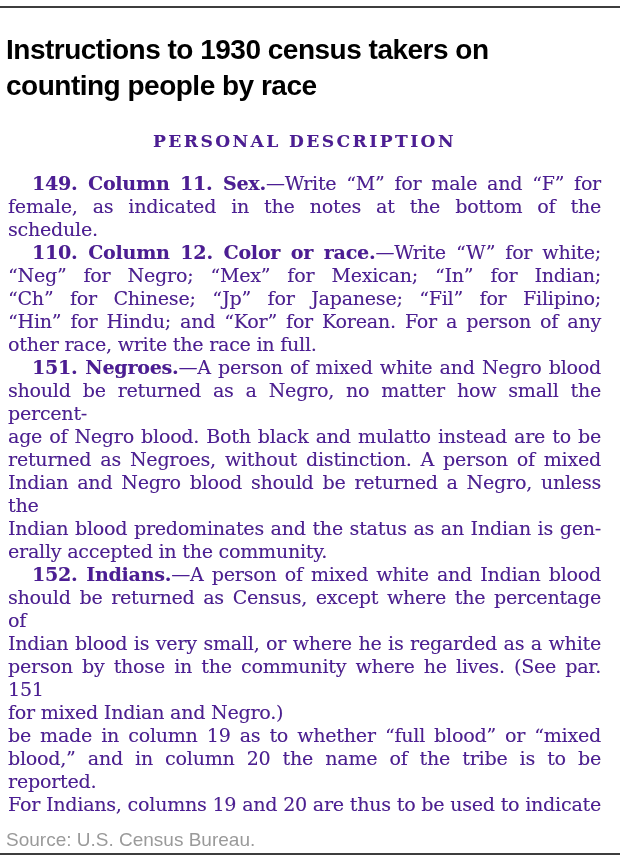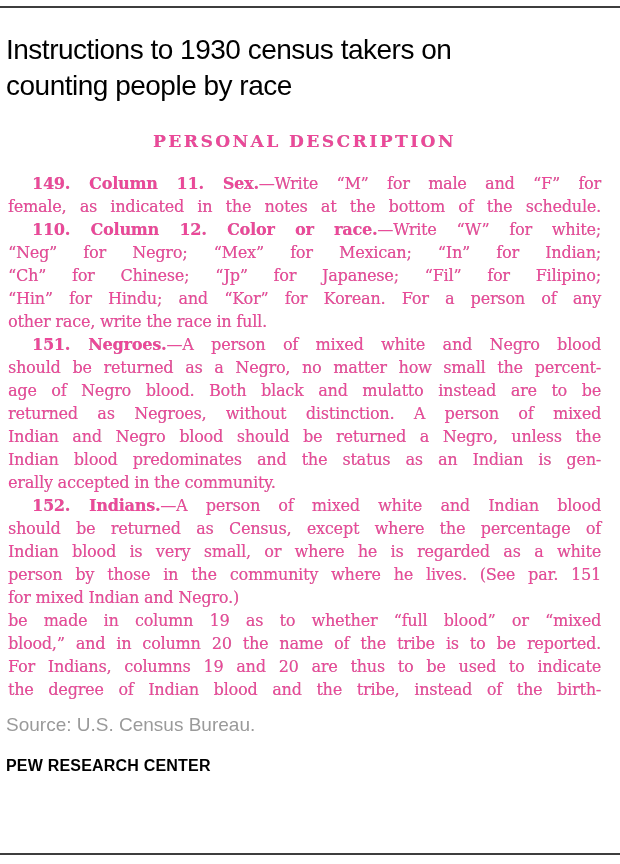--- a/index.html
+++ b/index.html
@@ -15,41 +15,41 @@
     height: 2px;
     background: #3d3d3d;
     width: 620px;
   }
   .rule.top { margin-top: 6px; }
   .rule.bottom { position: absolute; left: 0; bottom: 9px; }
   .title {
     margin: 24px 10px 0 6px;
     font-size: 28px;
     line-height: 36px;
-    font-weight: normal;
+    font-weight: bold;
     letter-spacing: -0.5px;
     color: #000000;
   }
   .scan {
     margin: 26px 0 0 8px;
     width: 593px;
     font-family: "DejaVu Serif", serif;
-    color: #ec4899;
+    color: #4c1d95;
     text-shadow: 0.2px 0.2px 0 rgba(25,25,25,0.35);
   }
   .scan-heading {
     text-align: center;
     font-size: 17px;
     font-weight: bold;
     letter-spacing: 2.5px;
     line-height: 23px;
     margin-bottom: 19px;
   }
   .scan-line {
-    font-size: 16px;
+    font-size: 19px;
     line-height: 23px;
     letter-spacing: -0.2px;
     text-align: justify;
     text-align-last: justify;
     white-space: normal;
   }
   .scan-line.first { text-indent: 24px; }
   .scan-line.end { text-align-last: left; }
   .scan-line .b { font-weight: bold; }
   .source {
@@ -97,21 +97,20 @@
         <div class="scan-line"><span>Indian blood predominates and the status as an Indian is gen-</span></div>
         <div class="scan-line end"><span>erally accepted in the community.</span></div>
         <div class="scan-line first"><span class="b">152. Indians.</span><span>—A person of mixed white and Indian blood</span></div>
         <div class="scan-line"><span>should be returned as Census, except where the percentage of</span></div>
         <div class="scan-line"><span>Indian blood is very small, or where he is regarded as a white</span></div>
         <div class="scan-line"><span>person by those in the community where he lives.  (See par. 151</span></div>
         <div class="scan-line end"><span>for mixed Indian and Negro.)</span></div>
         <div class="scan-line"><span>be made in column 19 as to whether “full blood” or “mixed</span></div>
         <div class="scan-line"><span>blood,” and in column 20 the name of the tribe is to be reported.</span></div>
         <div class="scan-line"><span>For Indians, columns 19 and 20 are thus to be used to indicate</span></div>
-        <div class="scan-line"><span>the degree of Indian blood and the tribe, instead of the birth-</span></div>
       </div>
   </div>
 
   <div class="source">Source: U.S. Census Bureau.</div>
   <div class="brand">PEW RESEARCH CENTER</div>
 
   <div class="rule bottom"></div>
 </div>
 
 </body></html>

